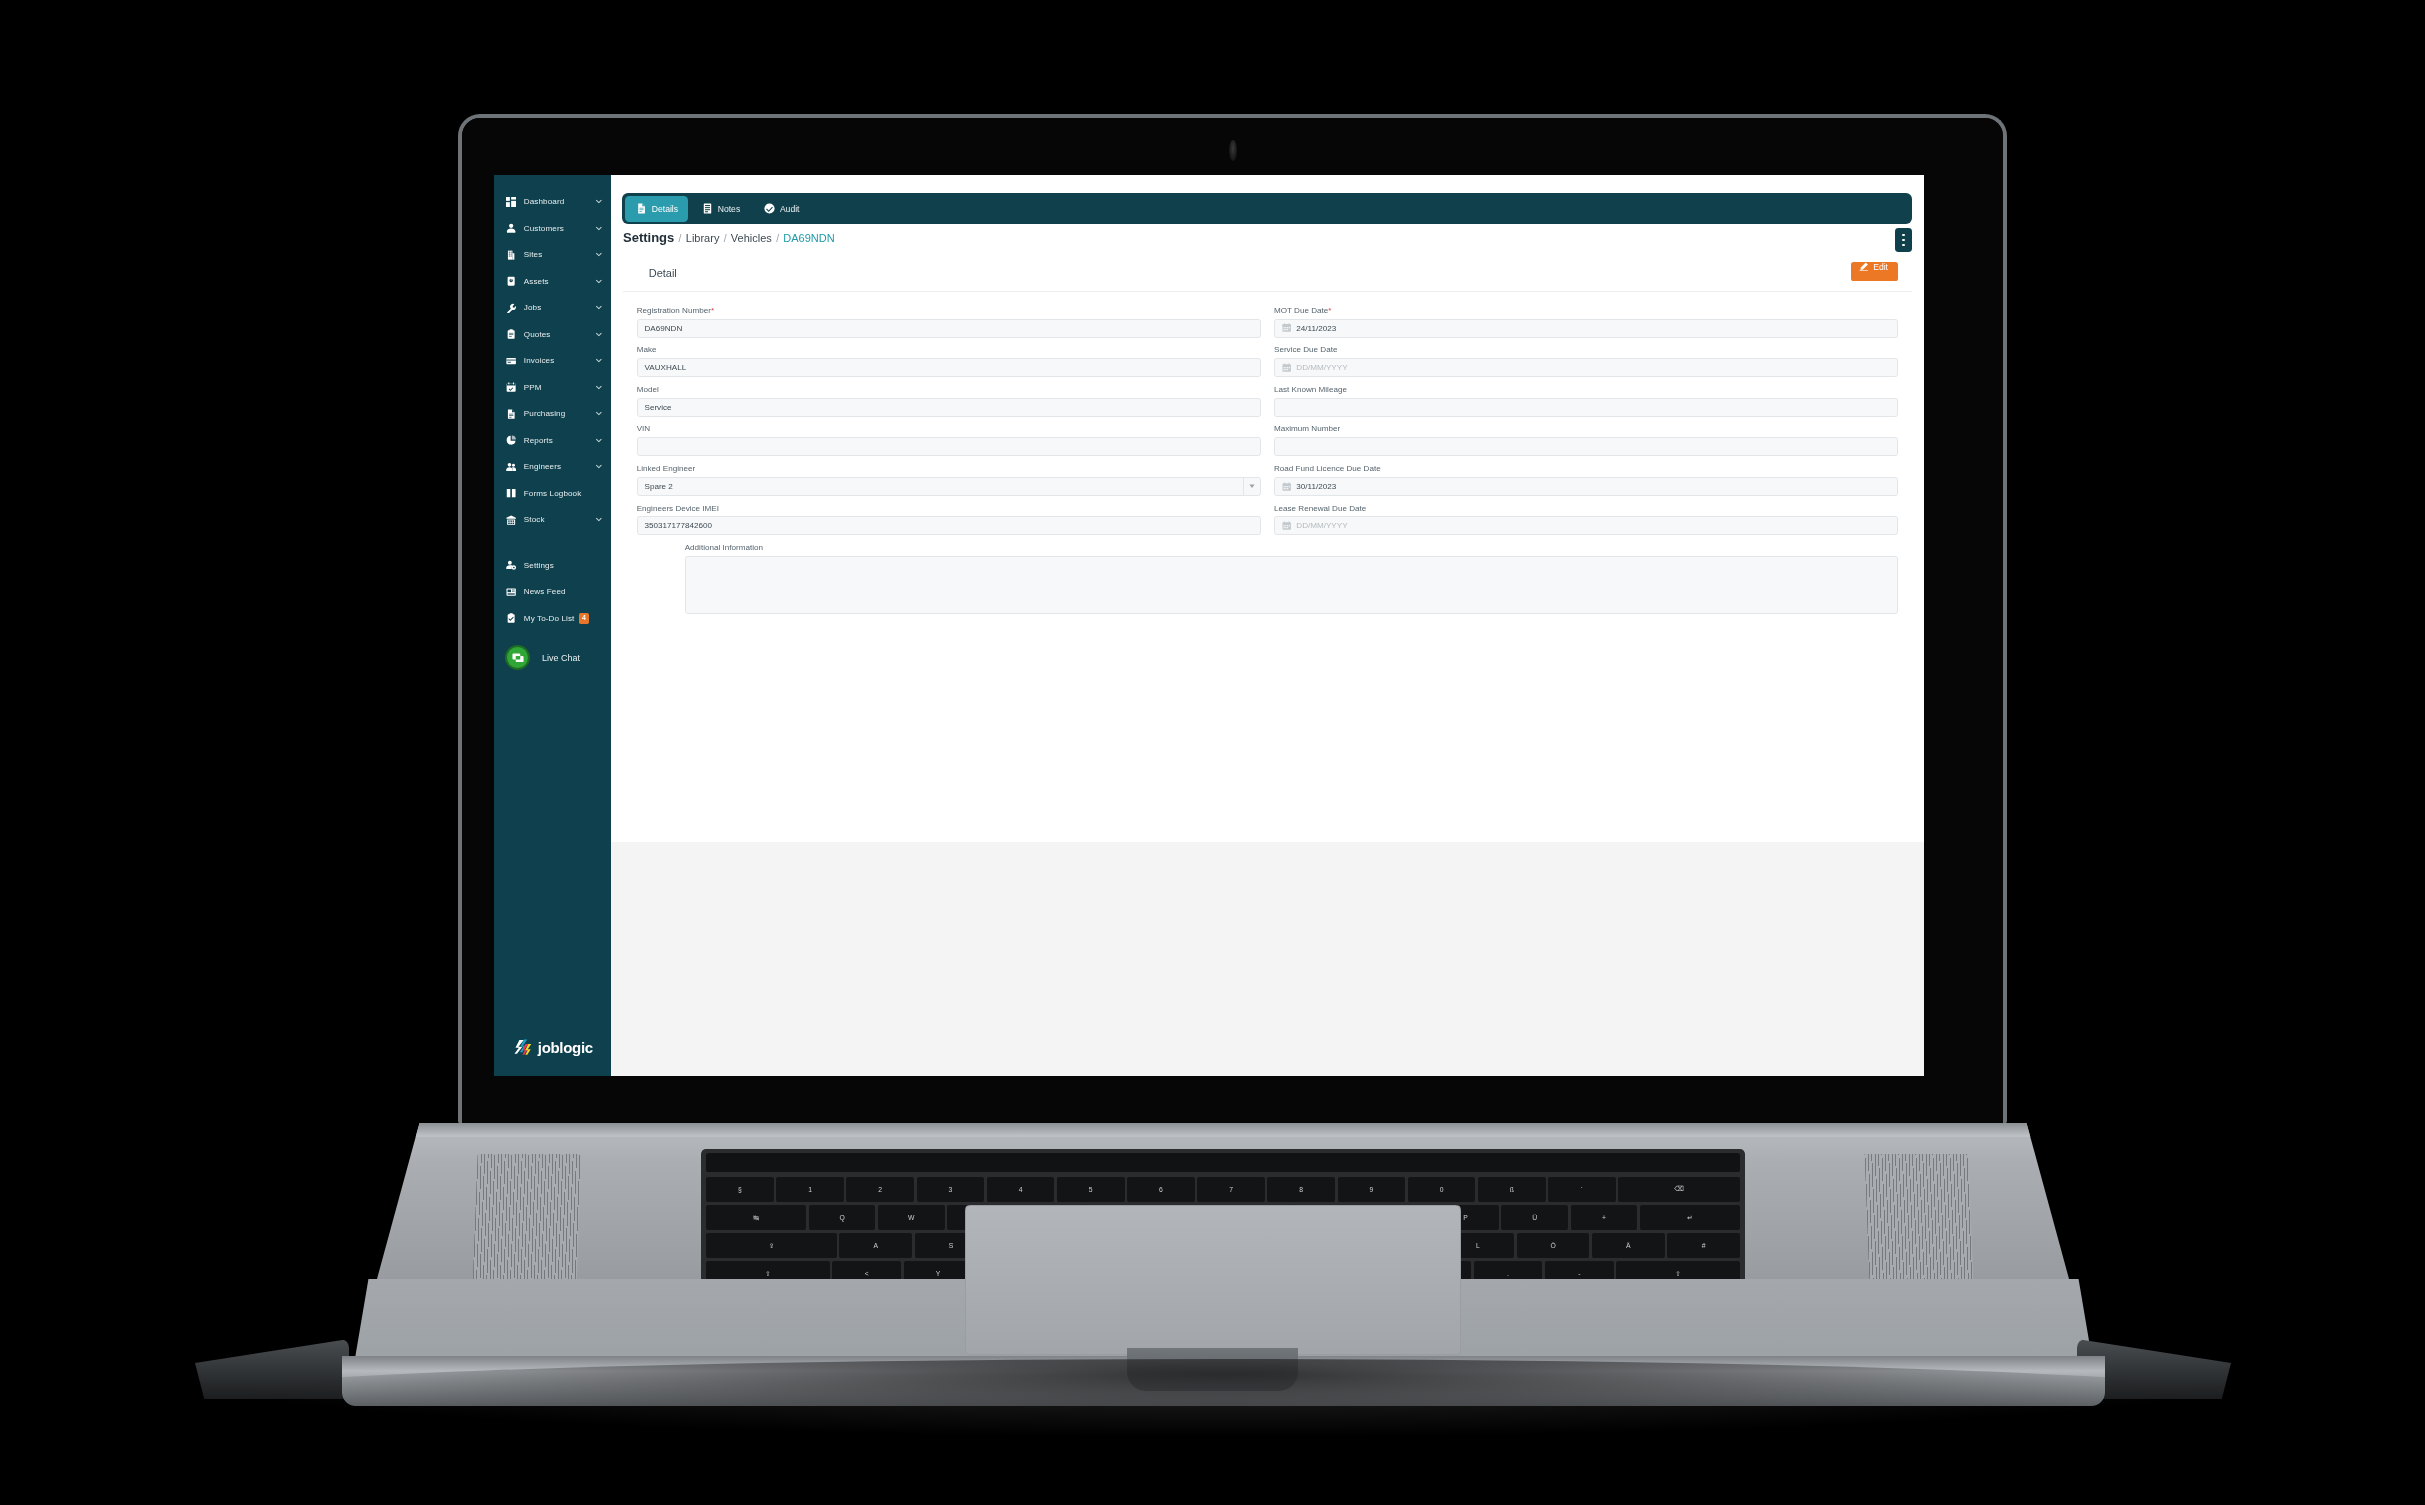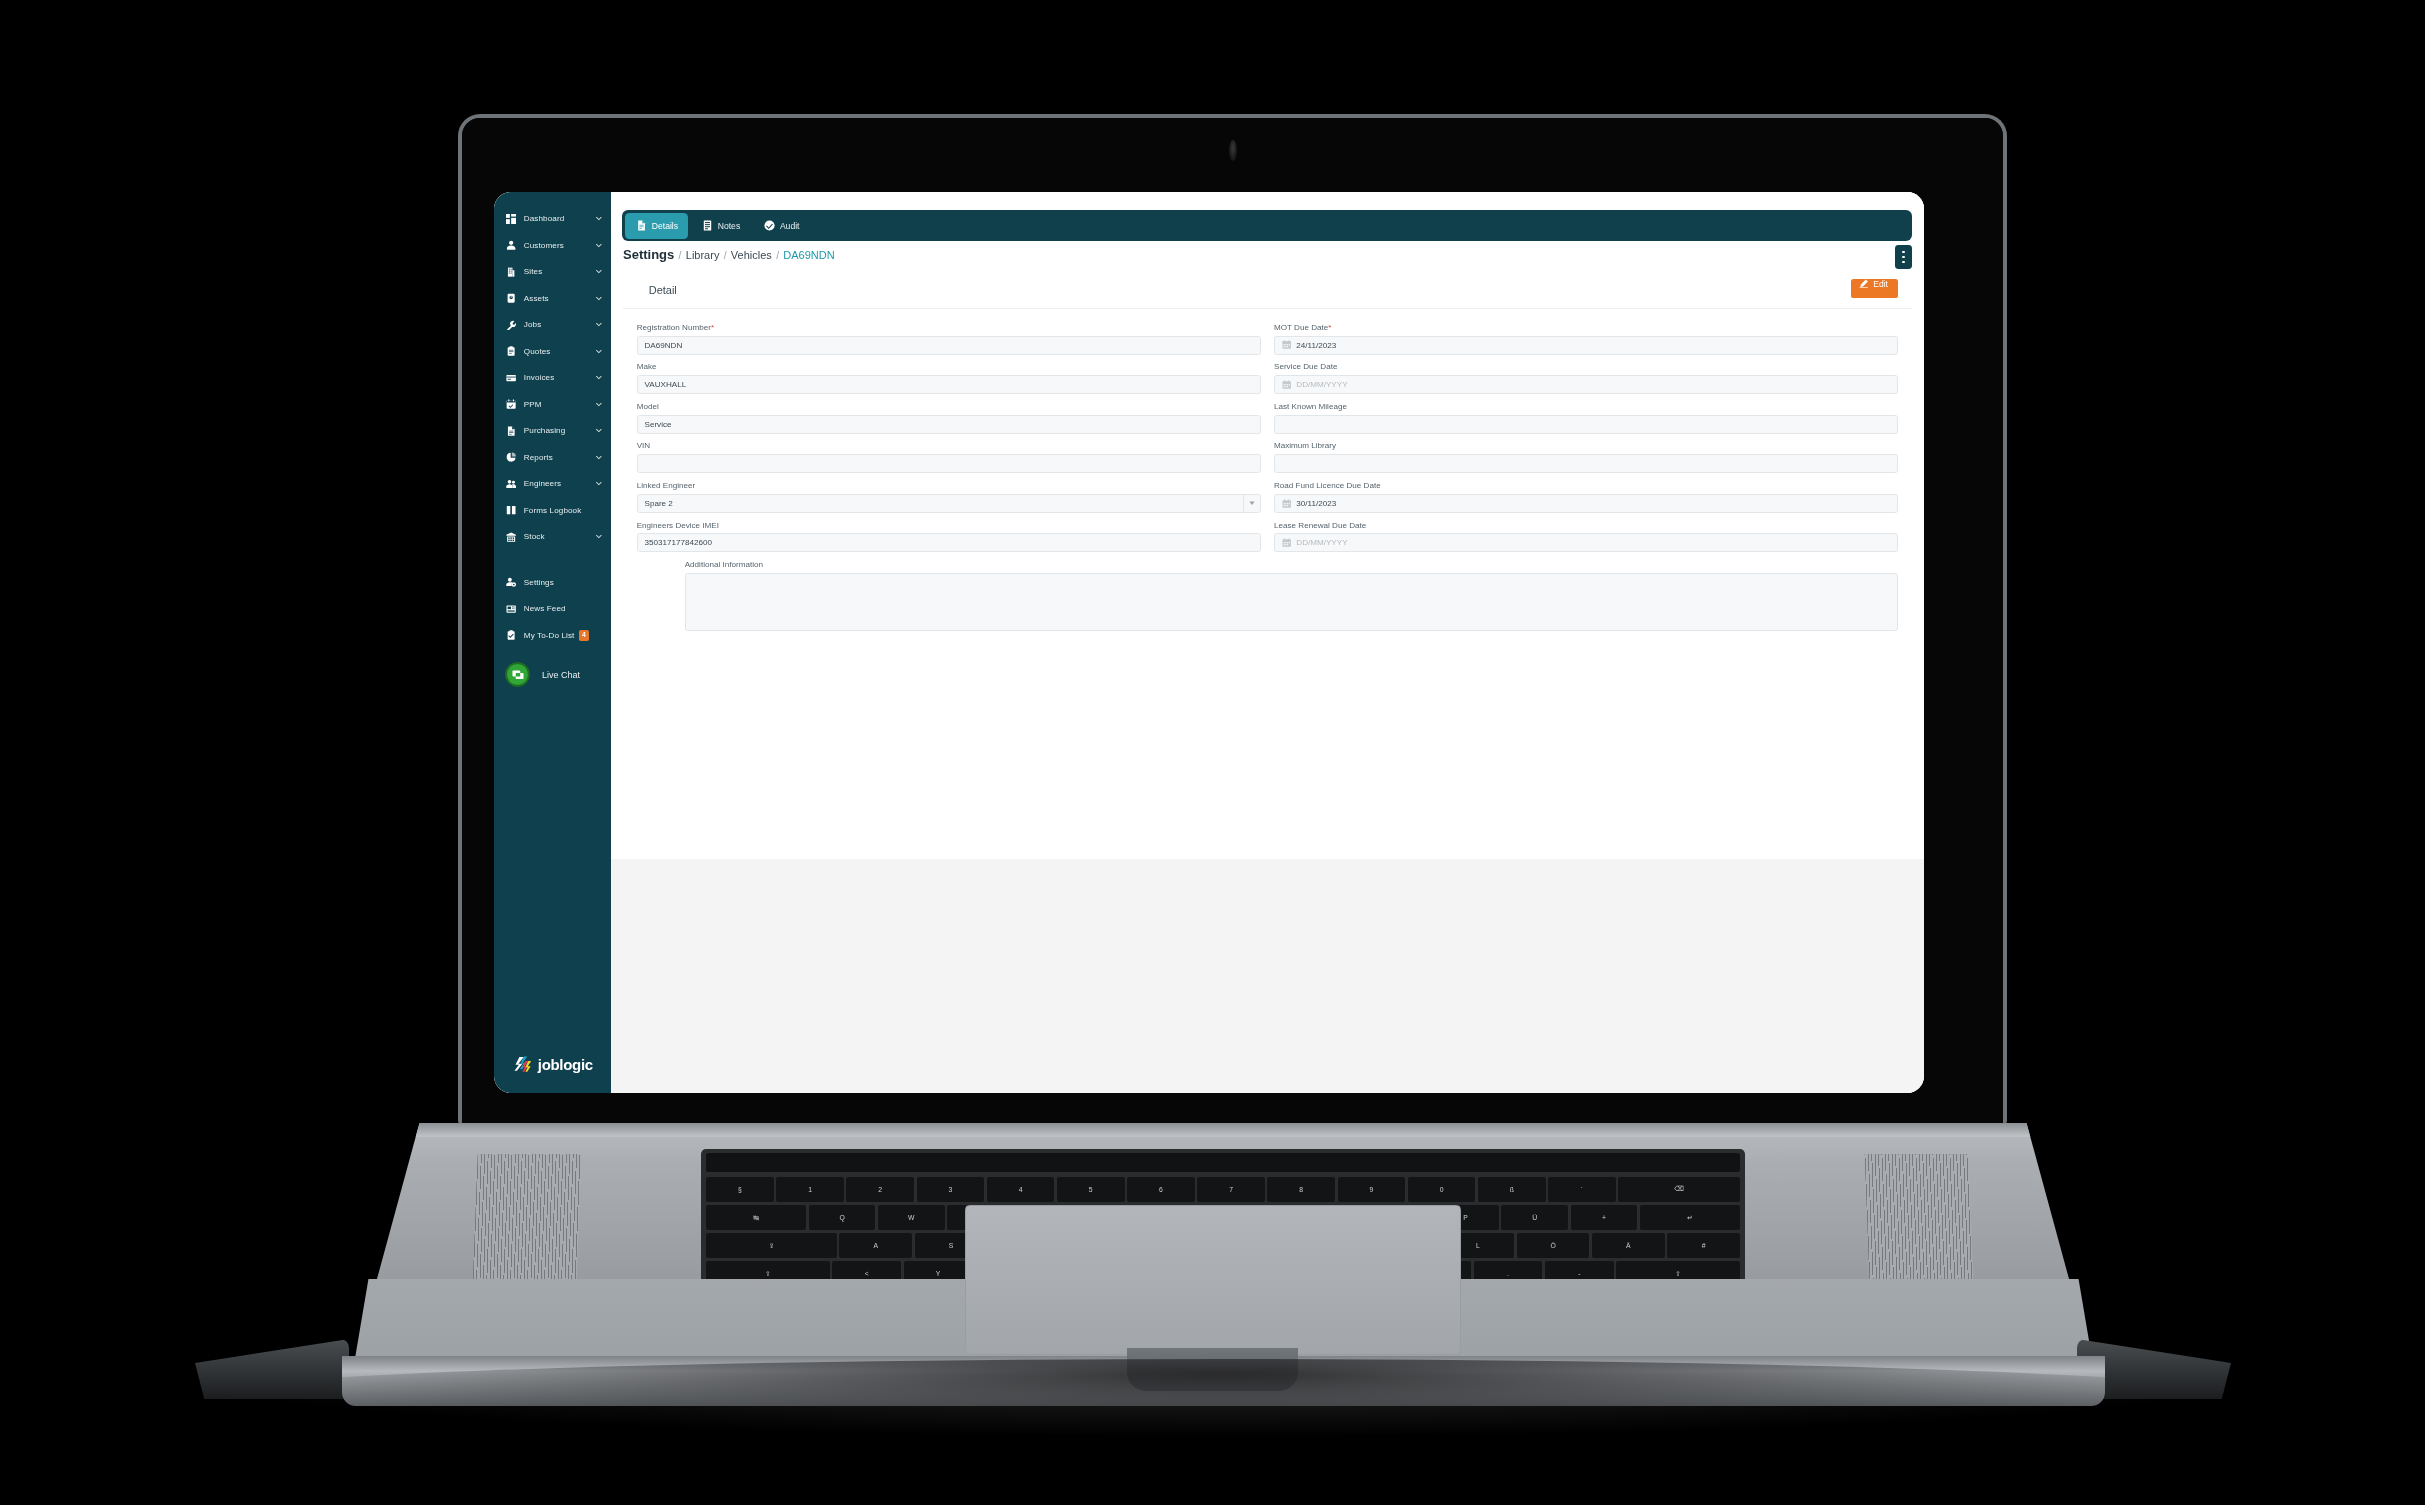--- a/index.html
+++ b/index.html
@@ -40,25 +40,24 @@
     left: 50%; top: 22px;
     width: 7.7px; height: 20.5px;
     margin-left: -3.4px;
     border-radius: 50%;
     background: radial-gradient(ellipse at 50% 40%, #3a3a3a 0%, #141414 70%, #0a0a0a 100%);
   }
 
   
   #screen {
     position: absolute;
-    left: 494px; top: 192px;
+    left: 494px; top: 175px;
     width: 1430px; height: 901px;
     background: #ffffff;
     overflow: hidden;
-    border-radius: 17px;
   }
 
   
   .deck {
     position: absolute;
     left: 359px; top: 1123px;
     width: 1728px; height: 222px;
     background: linear-gradient(to bottom, #b9bcbf 0%, #aaaeb2 18%, #9ca0a4 60%, #8d9195 100%);
     clip-path: polygon(3.5% 0%, 96.5% 0%, 100% 100%, 0% 100%);
   }
@@ -804,21 +803,21 @@
                 </div>
             </div>
 
             <div class="field">
               <label class="field-label">VIN</label>
               <div class="input">
                   <span class="val"></span>
                 </div>
             </div>
             <div class="field">
-              <label class="field-label">Maximum Library</label>
+              <label class="field-label">Maximum Number</label>
               <div class="input">
                   <span class="val"></span>
                 </div>
             </div>
 
             <div class="field">
               <label class="field-label">Linked Engineer</label>
               <div class="input select">
                 <span class="val">Spare 2</span>
                 <span class="arrow">

